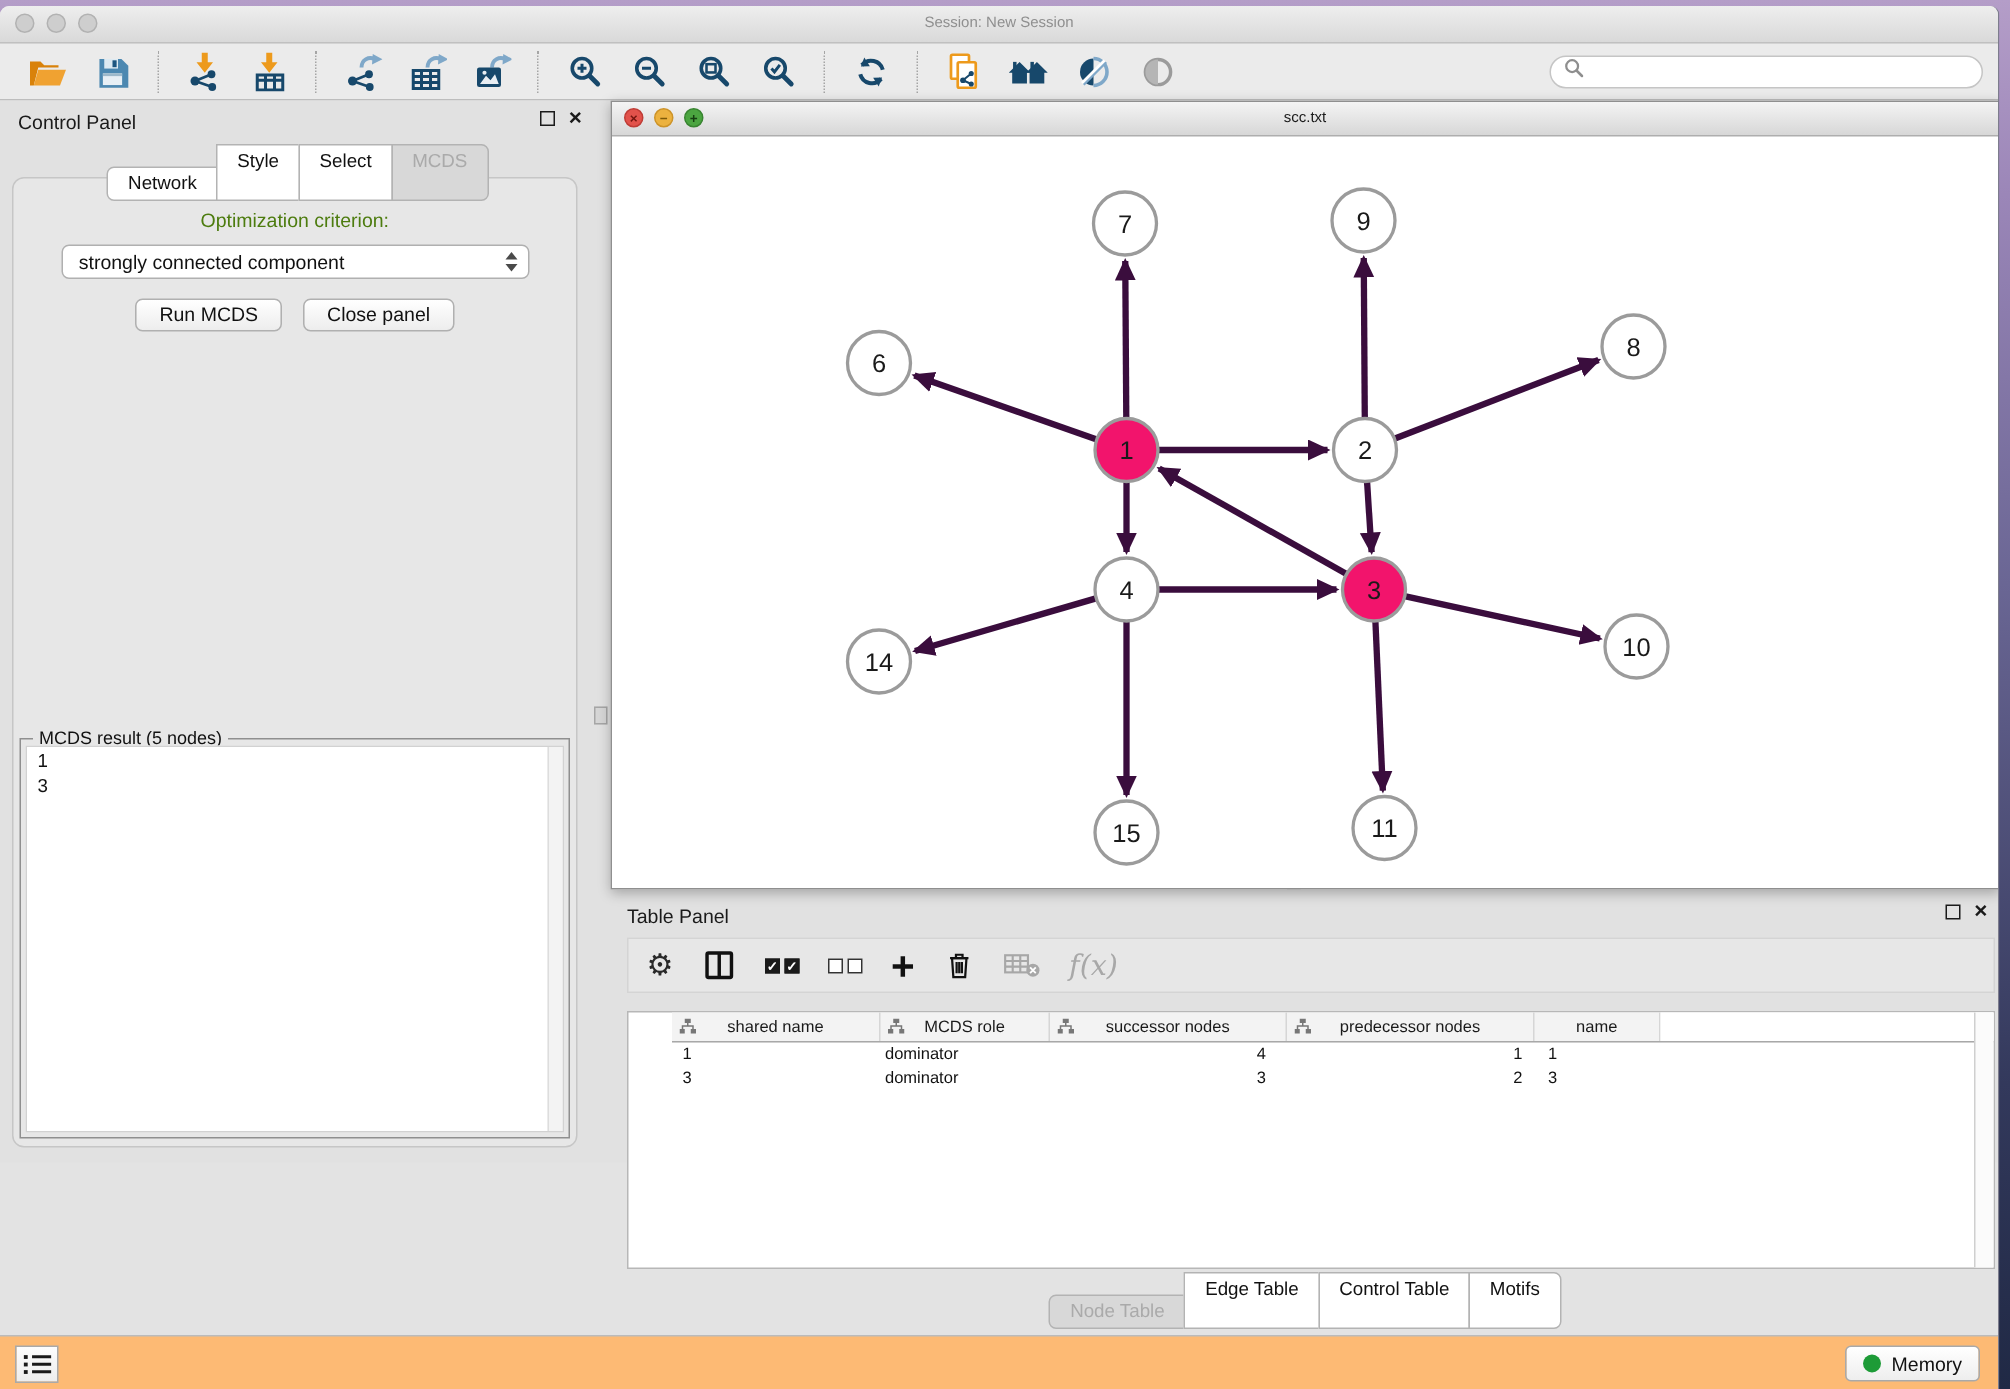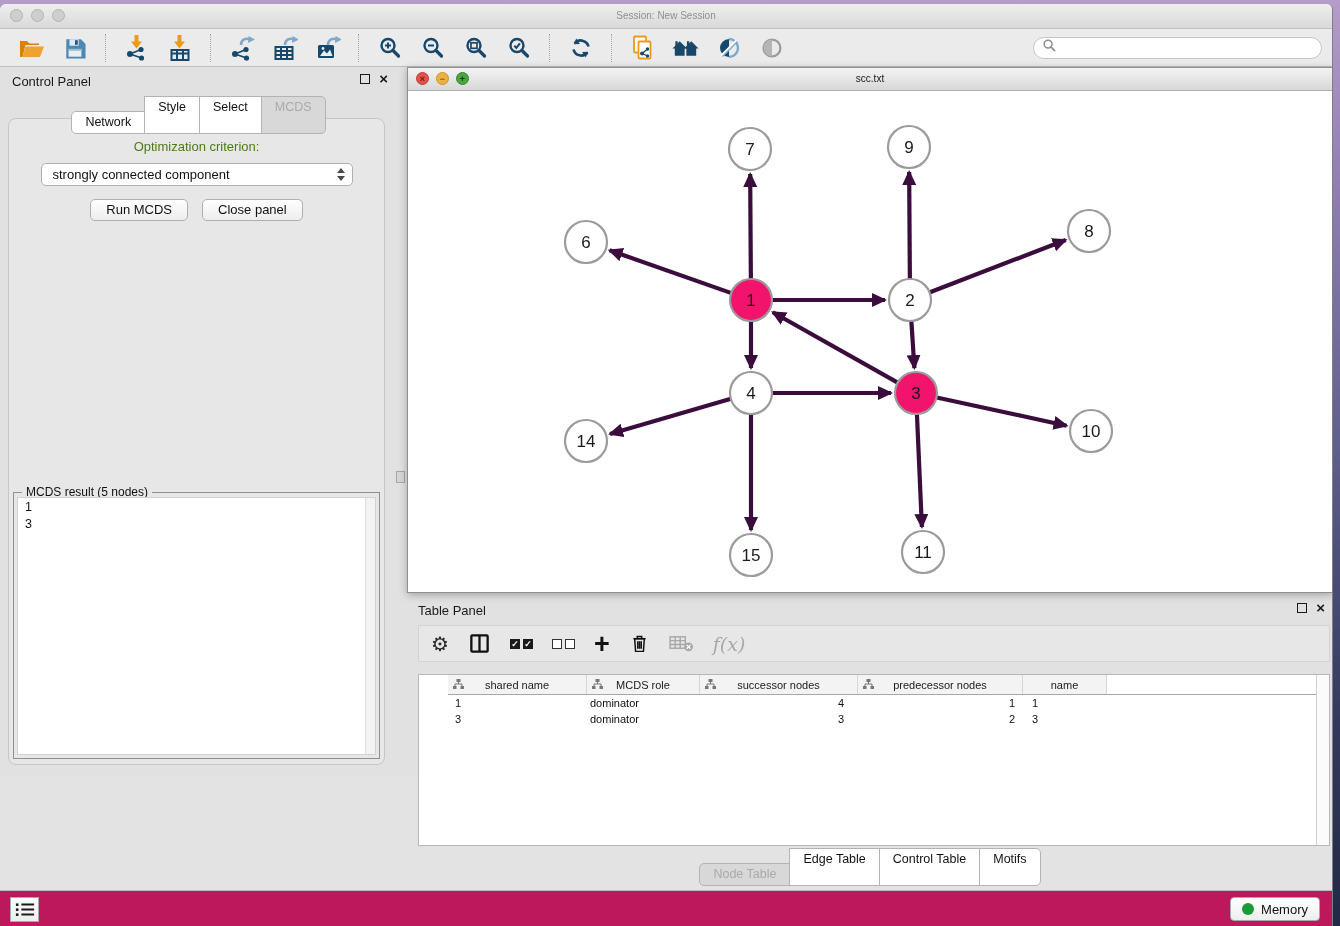--- a/index.html
+++ b/index.html
@@ -83,21 +83,21 @@
   .tp-thead{display:flex;height:19px;background:#f3f3f3;border-bottom:1px solid #a8a8a8;}
   .th{position:relative;display:flex;align-items:center;justify-content:center;font-size:11px;color:#1a1a1a;
     border-right:1px solid #d6d6d6;box-sizing:border-box;}
   .th .hdr-ic{position:absolute;left:5px;top:4px;}
   .th-filler{flex:1;background:#fff;border-right:none;}
   .tr{display:flex;height:16px;align-items:center;font-size:11px;color:#111;}
   .td{box-sizing:border-box;overflow:hidden;white-space:nowrap;}
   .tp-scroll{position:absolute;right:0;top:0;bottom:0;width:12px;border-left:1px solid #cfcfcf;background:#fbfbfb;}
   .tp-tabs{position:absolute;left:0;right:0;top:252px;display:flex;justify-content:center;}
   
-  .status-bar{position:absolute;left:0;bottom:0;width:100%;height:36px;background:#be185d;border-top:1px solid #bbbbbb;box-sizing:border-box;margin-top:24px;}
+  .status-bar{position:absolute;left:0;bottom:0;width:100%;height:36px;background:#fdba74;border-top:1px solid #bbbbbb;box-sizing:border-box;margin-top:24px;}
   .list-btn{position:absolute;left:10px;top:6px;width:29px;height:25px;background:linear-gradient(#fdfdfd,#ededed);
     border:1px solid #a9a9a9;display:flex;align-items:center;justify-content:center;box-sizing:border-box;}
   .memory-btn{position:absolute;right:12px;top:6px;height:24px;background:linear-gradient(#ffffff,#eeeeee);
     border:1px solid #a9a9a9;border-radius:4px;display:flex;align-items:center;gap:7px;padding:0 11px;font-size:13px;color:#111;box-sizing:border-box;}
   .mem-dot{width:12px;height:12px;border-radius:50%;background:#1d9b37;}
 </style>
 </head>
 <body>
 
 <div class="app-window">

